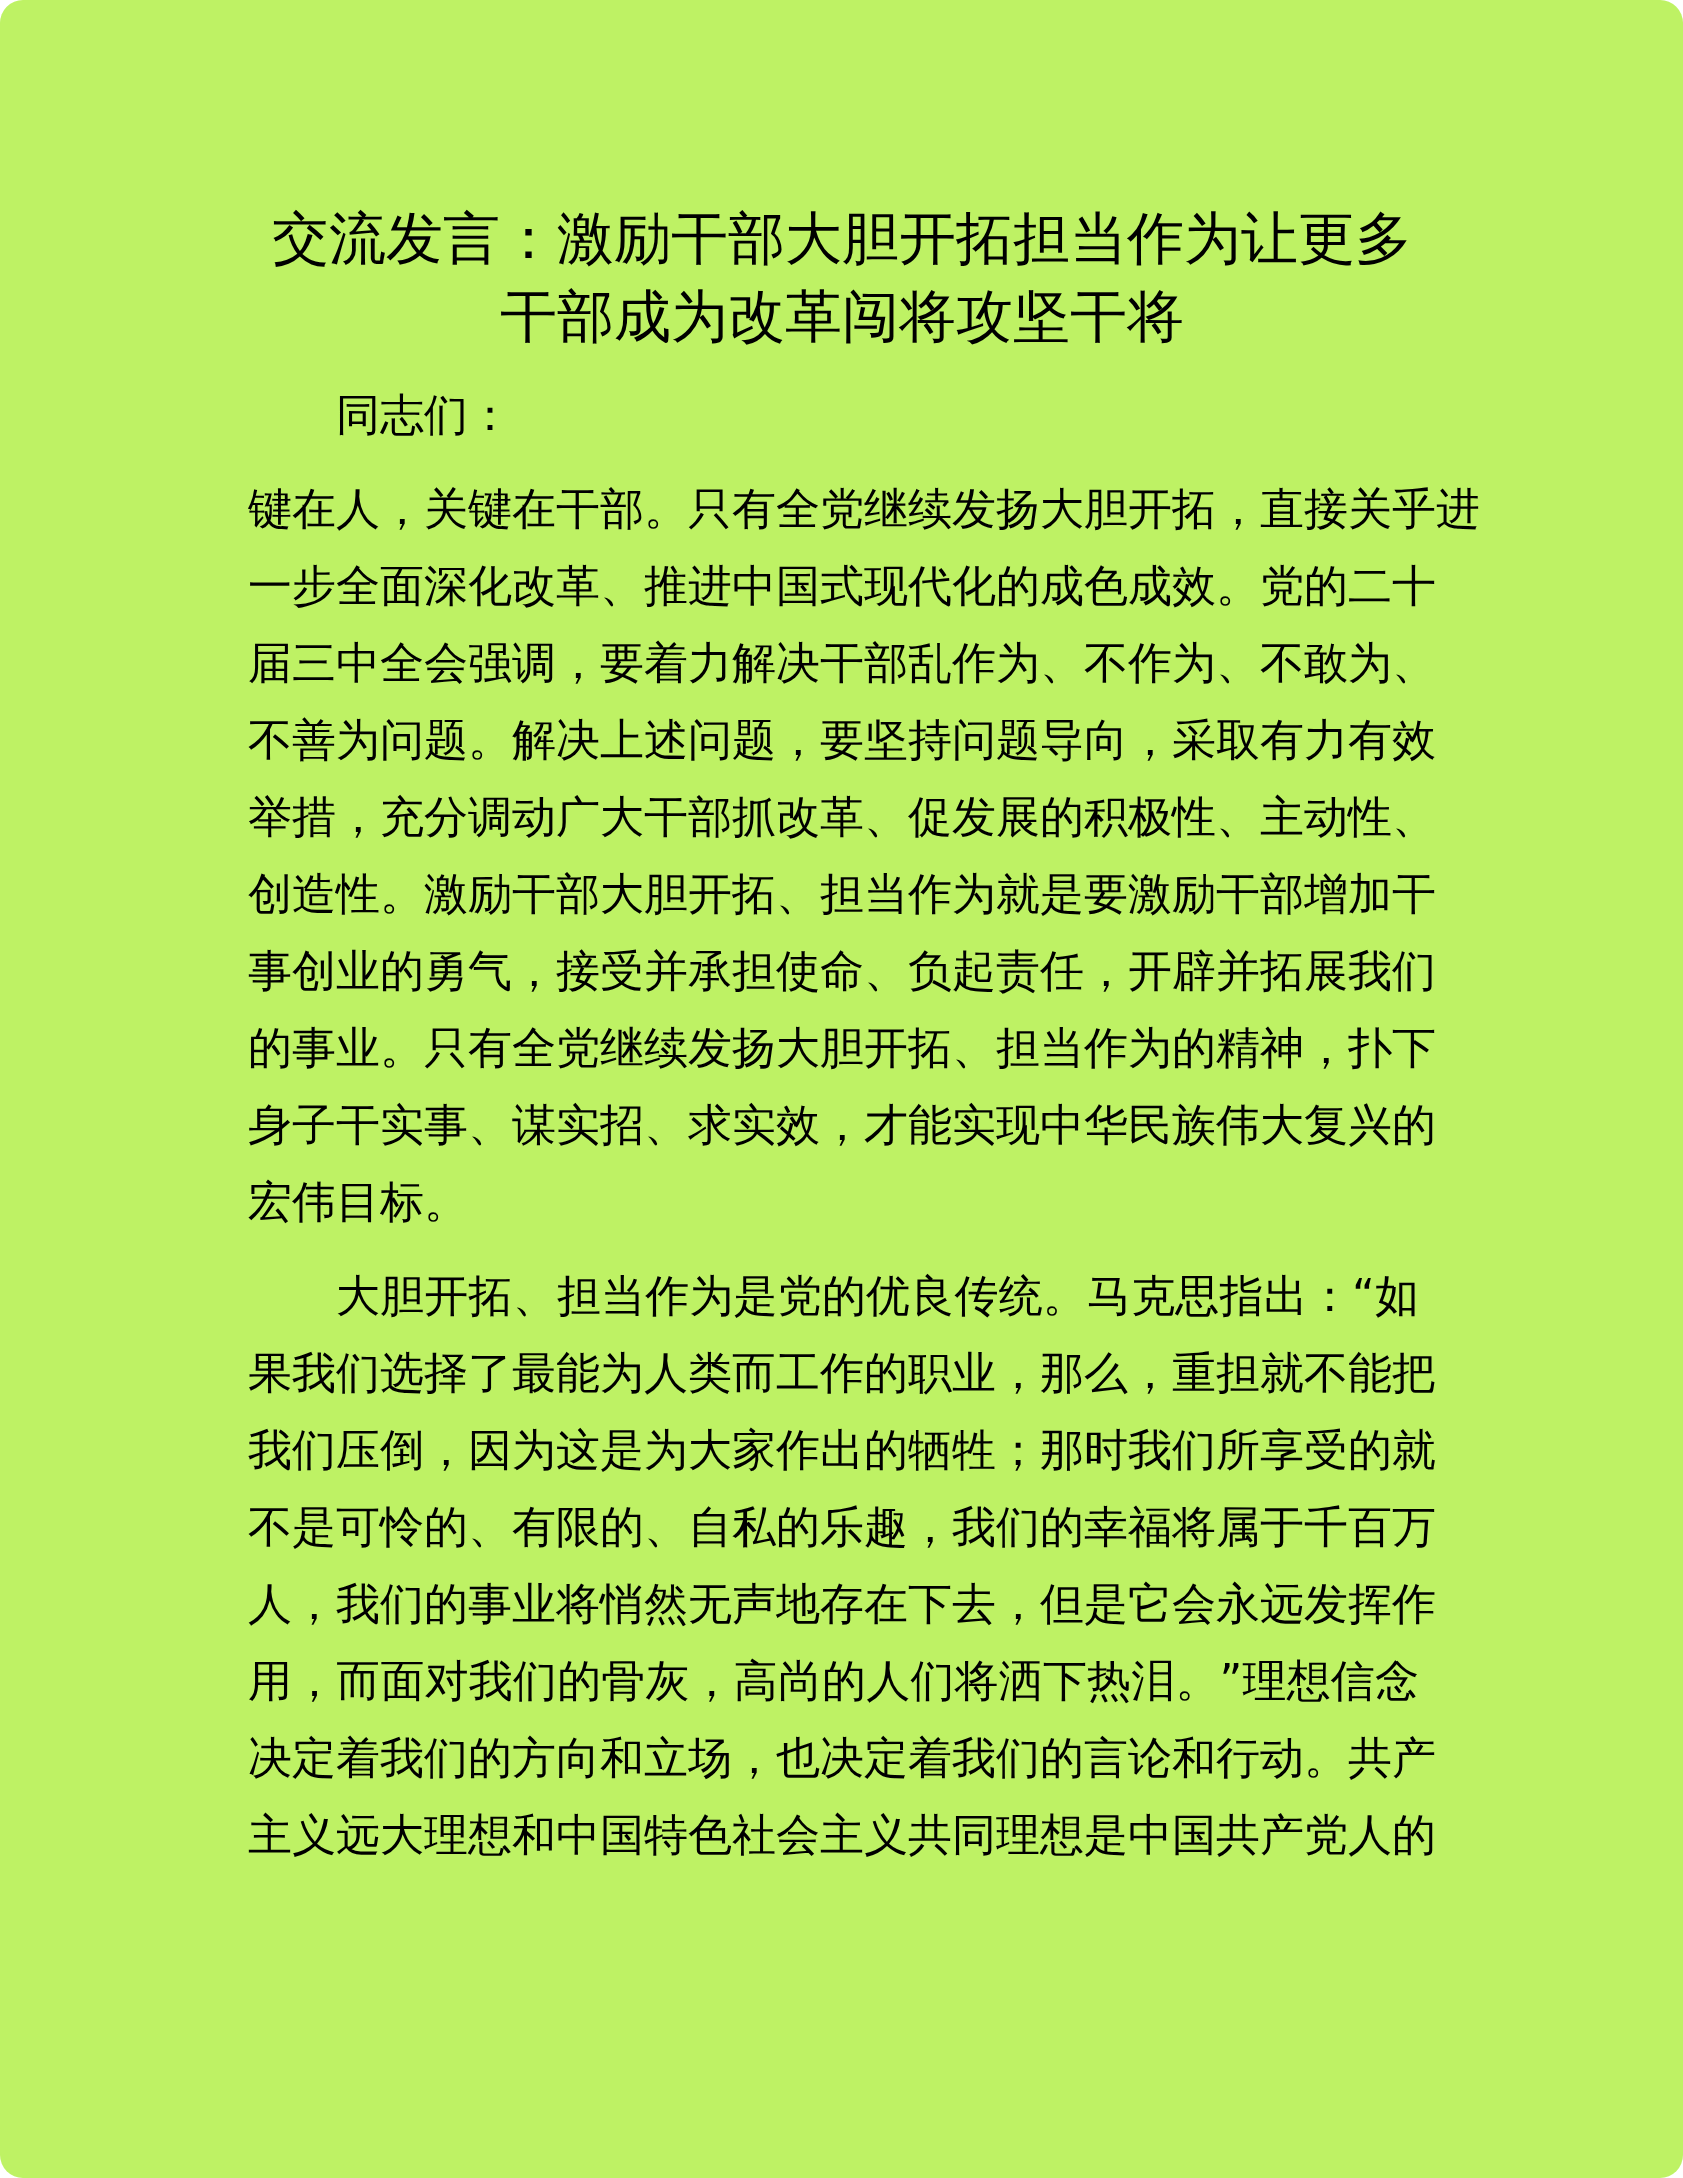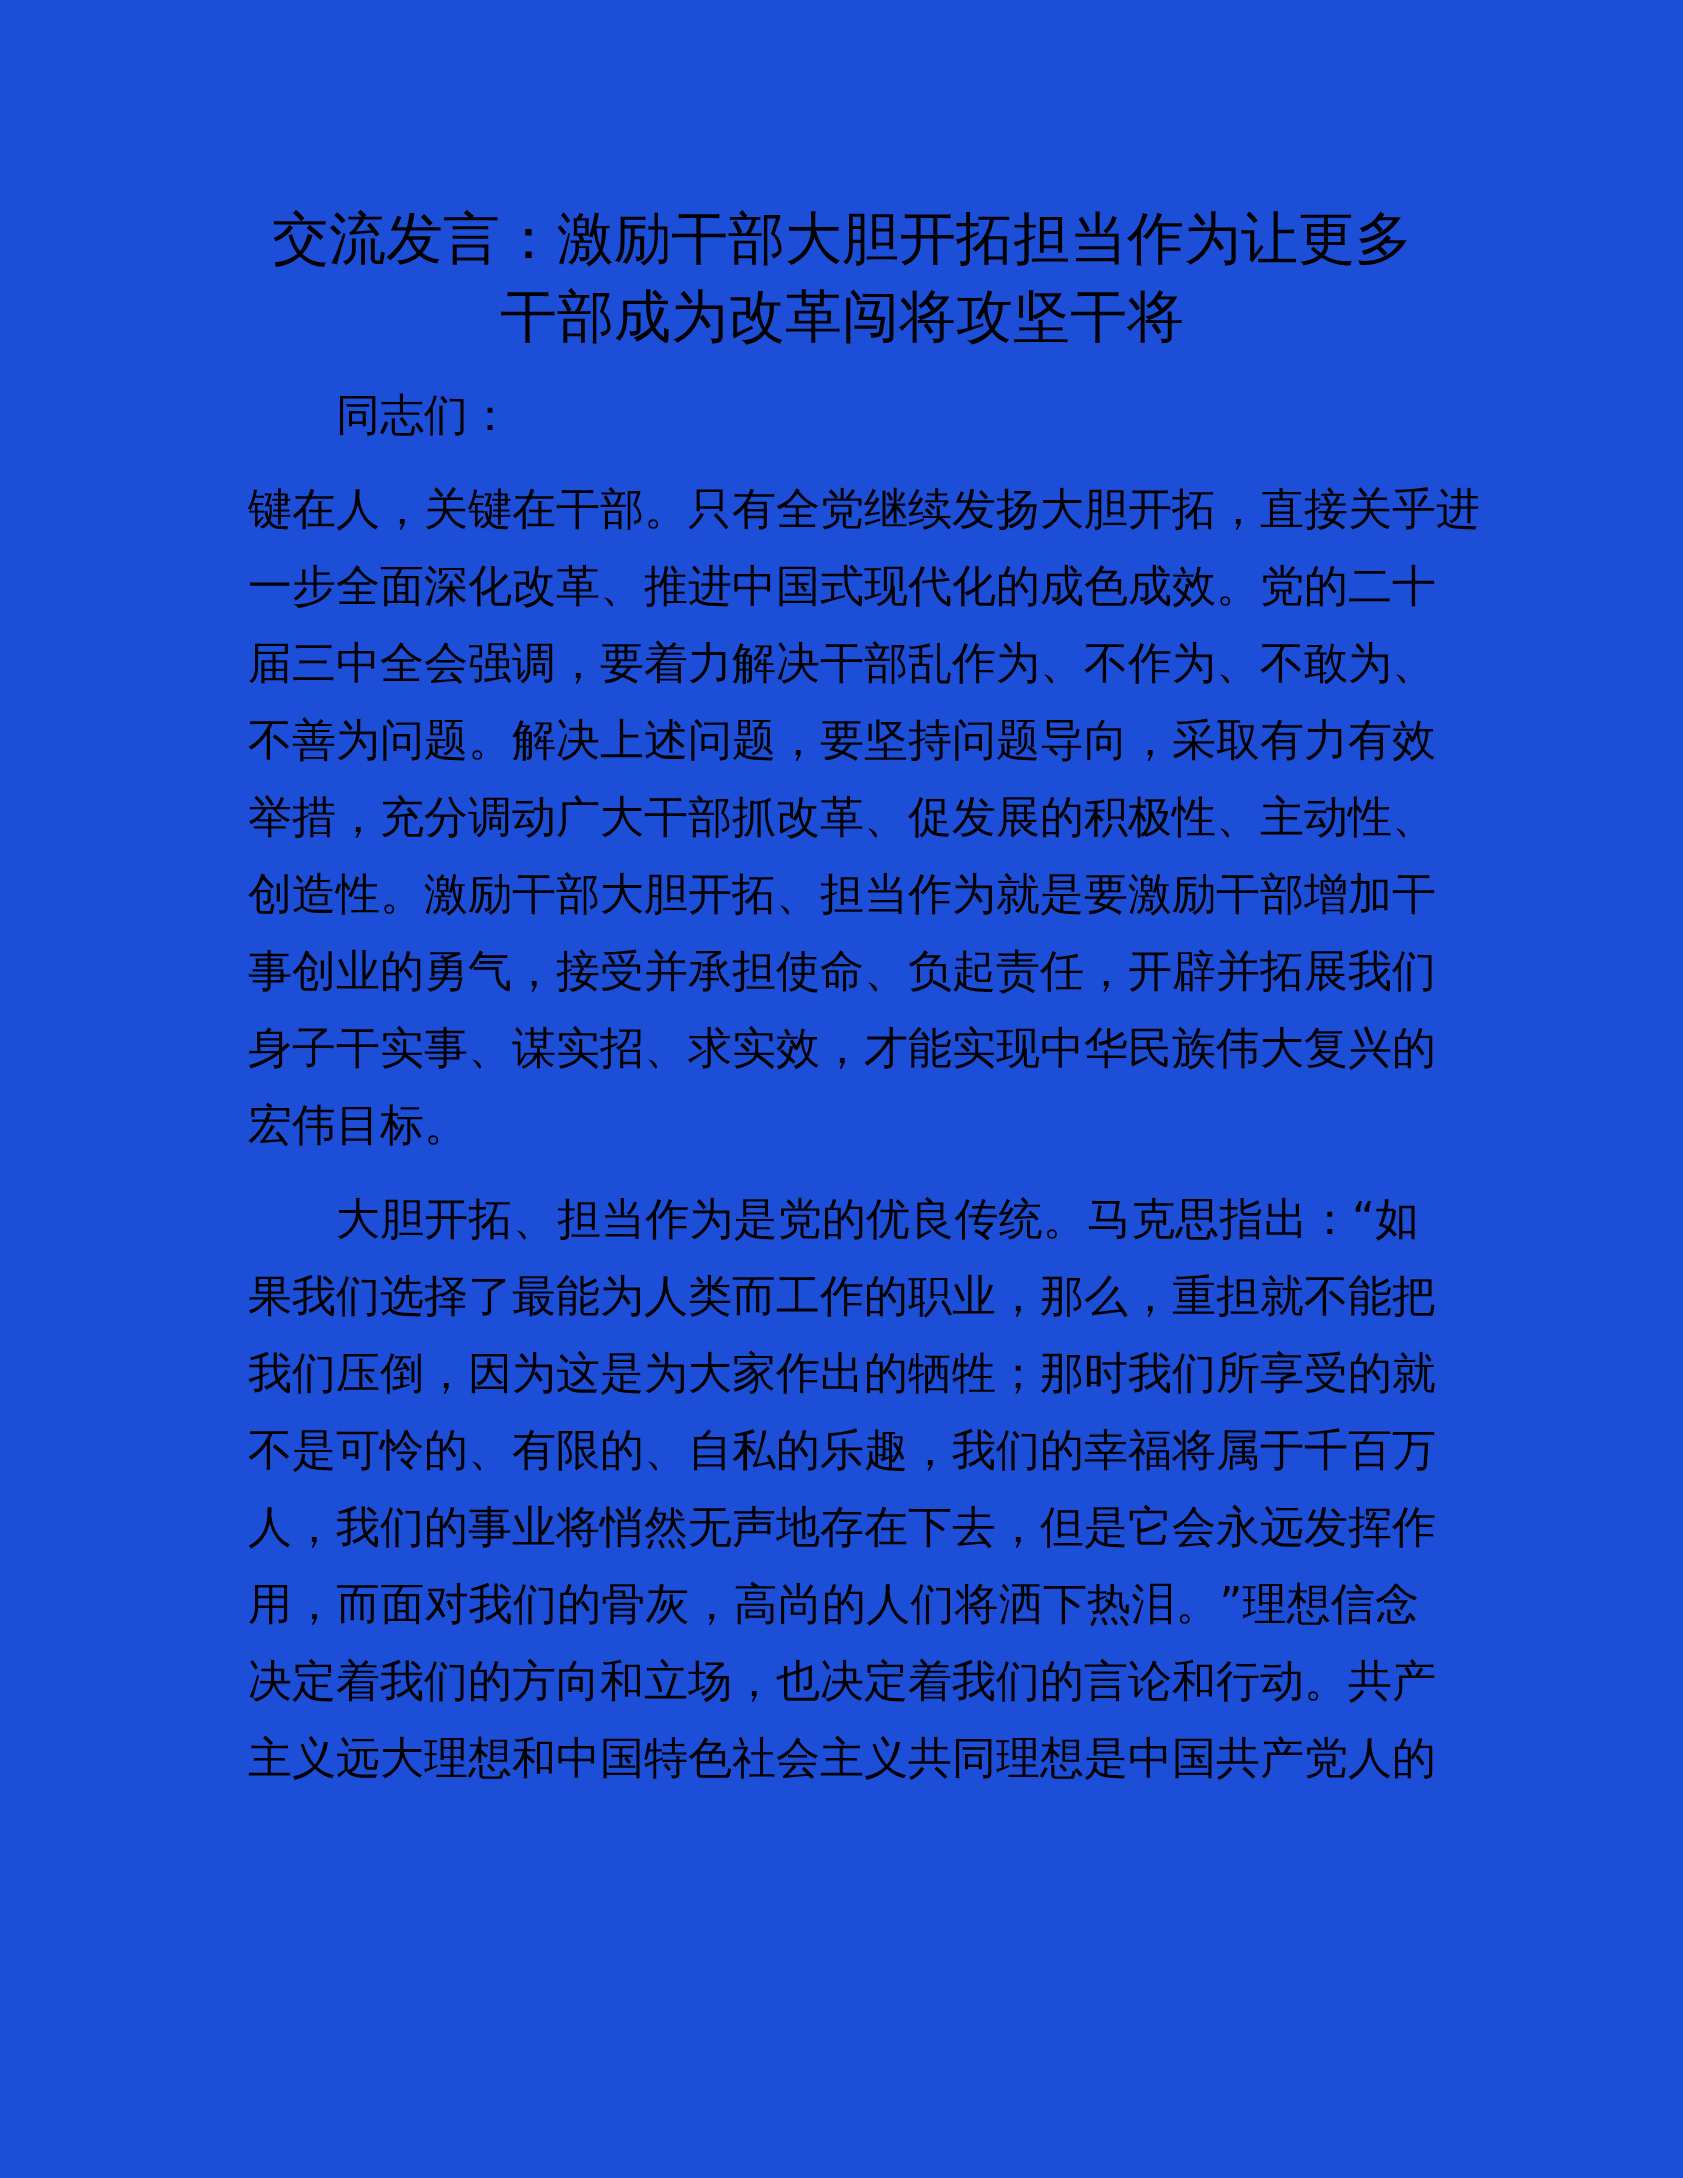--- a/index.html
+++ b/index.html
@@ -14,21 +14,22 @@
       overflow: hidden;
       color: #000000;
       font-family: "DejaVu Sans", "Liberation Sans", sans-serif;
     }
     .page {
       position: absolute;
       left: 0;
       top: 0;
       width: 1683px;
       height: 2178px;
-      background: #1d4ed8;
+      background: #bef264;
+      border-radius: 23px;
     }
     .title {
       position: absolute;
       left: 248px;
       top: 199px;
       width: 1188px;
       margin: 0;
       font-weight: normal;
       font-size: 57px;
       line-height: 78px;
@@ -84,20 +85,21 @@
     </p>
 
     <p class="para">
       <span class="line full">键在人，关键在干部。只有全党继续发扬大胆开拓，直接关乎进</span>
       <span class="line full">一步全面深化改革、推进中国式现代化的成色成效。党的二十</span>
       <span class="line full">届三中全会强调，要着力解决干部乱作为、不作为、不敢为、</span>
       <span class="line full">不善为问题。解决上述问题，要坚持问题导向，采取有力有效</span>
       <span class="line full">举措，充分调动广大干部抓改革、促发展的积极性、主动性、</span>
       <span class="line full">创造性。激励干部大胆开拓、担当作为就是要激励干部增加干</span>
       <span class="line full">事创业的勇气，接受并承担使命、负起责任，开辟并拓展我们</span>
+      <span class="line full">的事业。只有全党继续发扬大胆开拓、担当作为的精神，扑下</span>
       <span class="line full">身子干实事、谋实招、求实效，才能实现中华民族伟大复兴的</span>
       <span class="line last">宏伟目标。</span>
     </p>
 
     <p class="para">
       <span class="line full indent">大胆开拓、担当作为是党的优良传统。马克思指出：“如</span>
       <span class="line full">果我们选择了最能为人类而工作的职业，那么，重担就不能把</span>
       <span class="line full">我们压倒，因为这是为大家作出的牺牲；那时我们所享受的就</span>
       <span class="line full">不是可怜的、有限的、自私的乐趣，我们的幸福将属于千百万</span>
       <span class="line full">人，我们的事业将悄然无声地存在下去，但是它会永远发挥作</span>

